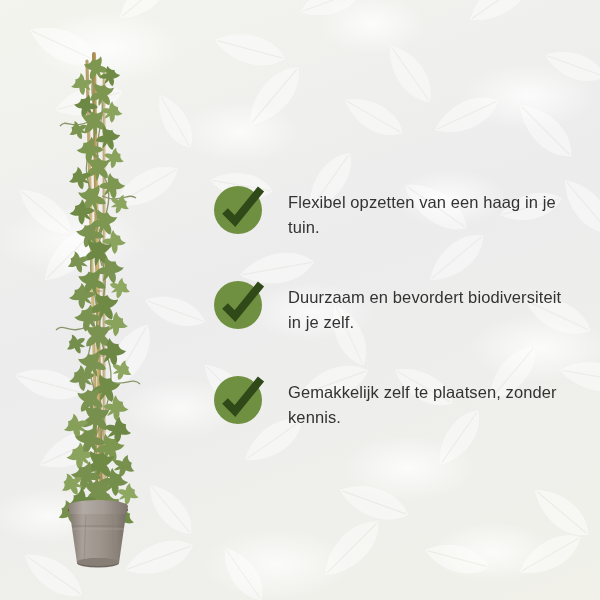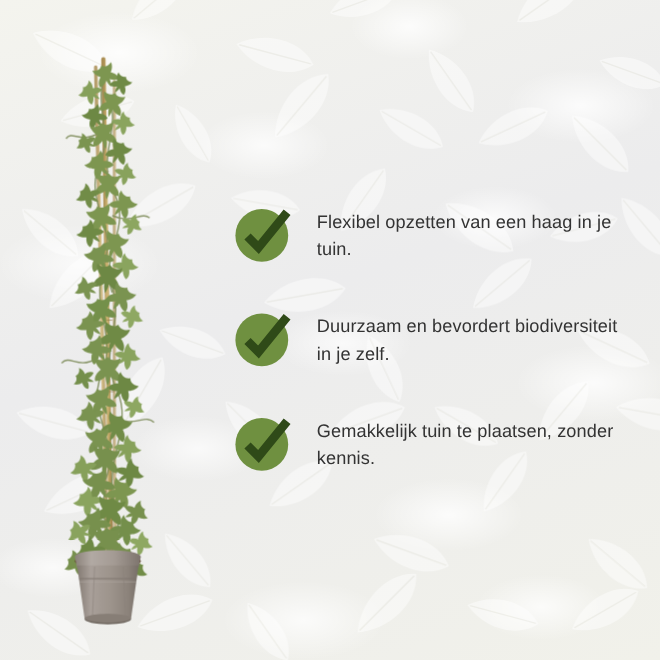--- a/index.html
+++ b/index.html
@@ -32,21 +32,21 @@
       linear-gradient(160deg,#f4f4ee 0%,#ececed 45%,#f1f1ea 100%);
   }
   #bg-leaves{position:absolute;inset:0;opacity:.55;}
   
   #plant{position:absolute;left:24px;top:26px;width:150px;height:545px;}
   
   #feature-list{
     position:absolute;left:212px;top:178px;width:352px;
   }
   .feature-row{
-    display:flex;align-items:flex-end;
+    display:flex;align-items:center;
     margin-bottom:33px;
   }
   .feature-row:last-child{margin-bottom:0;}
   .check-badge{
     position:relative;flex:0 0 auto;
     width:54px;height:54px;margin-right:22px;
   }
   .feature-text{
     font-size:16.5px;line-height:25px;color:#333333;
     padding-top:12px;letter-spacing:.1px;
@@ -295,17 +295,17 @@
       <div class="feature-text">Duurzaam en bevordert biodiversiteit in je zelf.</div>
     </div>
 
     <div class="feature-row">
       <div class="check-badge">
         <svg viewBox="0 0 54 54" width="54" height="54" aria-hidden="true">
           <circle cx="26" cy="28" r="24" fill="#6f9040"></circle>
           <path d="M13,29 L23,39 L49,7" stroke="#2f4a18" stroke-width="8" fill="none" stroke-linecap="butt" stroke-linejoin="miter"></path>
         </svg>
       </div>
-      <div class="feature-text">Gemakkelijk tuin te plaatsen, zonder kennis.</div>
+      <div class="feature-text">Gemakkelijk zelf te plaatsen, zonder kennis.</div>
     </div>
 
   </div>
 </div>
 
 </body></html>

